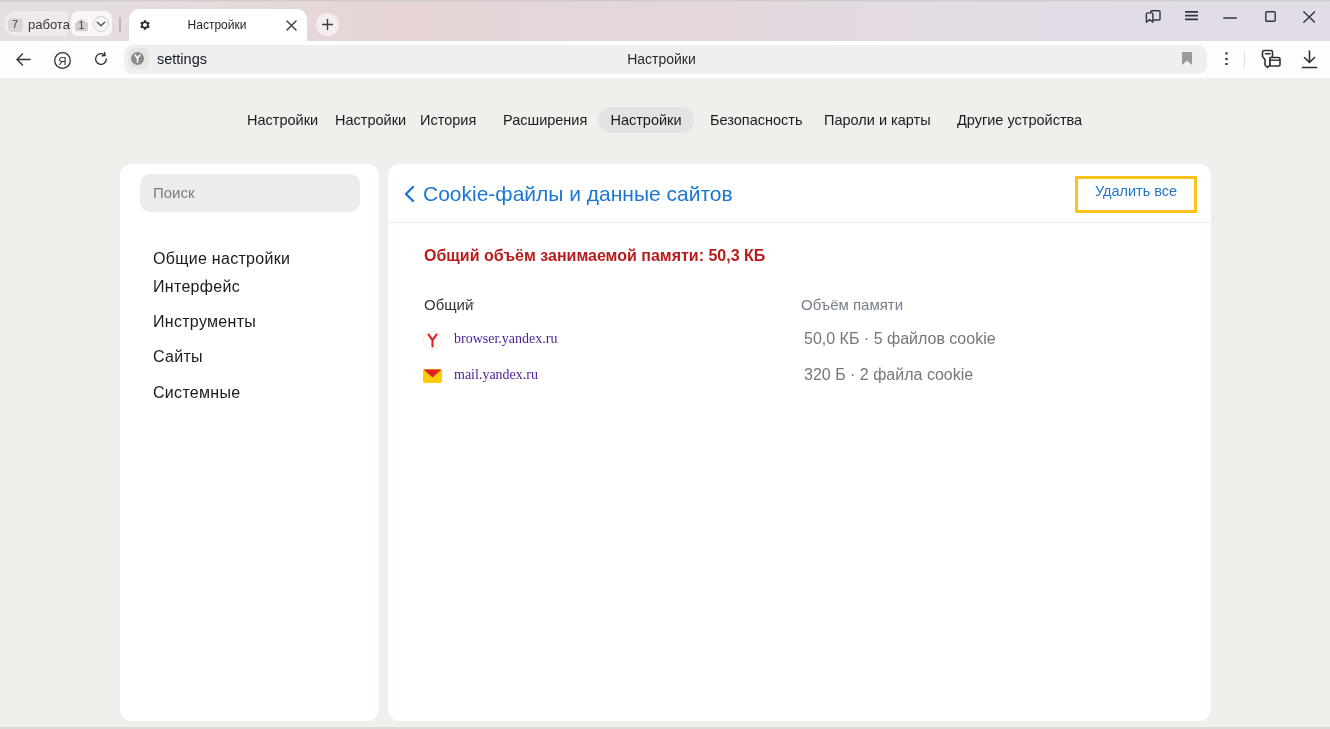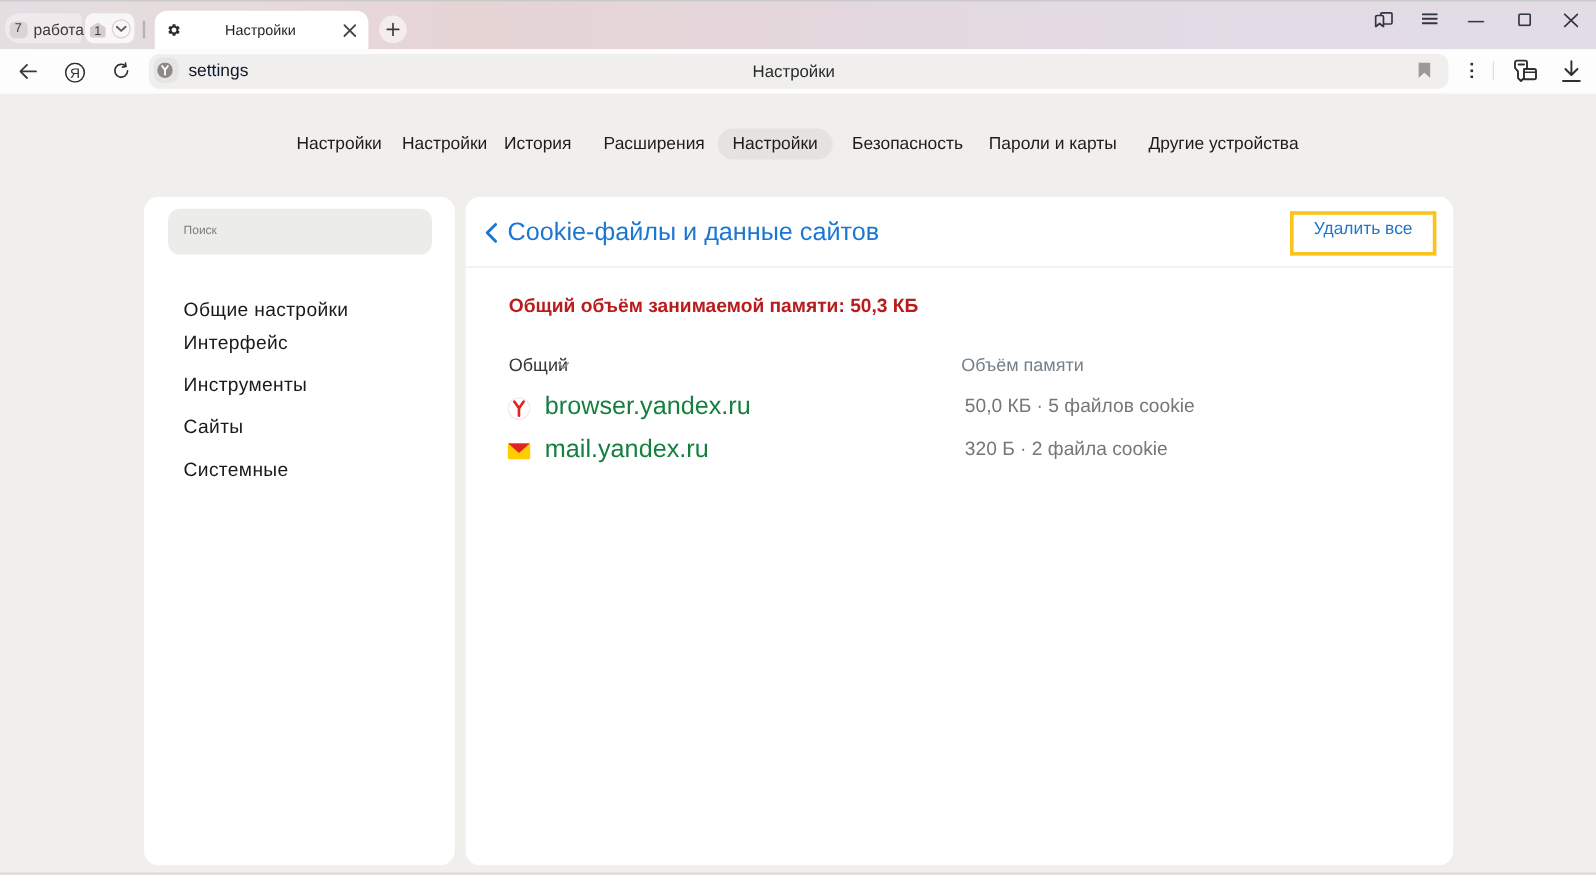--- a/index.html
+++ b/index.html
@@ -37,35 +37,35 @@
   #botline { left:0; top:727px; width:1330px; height:2px; background:#dcd9d6; }
 
   #navrow { left:0; top:107px; width:1330px; height:26px; }
   .navitem { position:absolute; top:0; height:26px; line-height:26px; font-size:14.5px; color:#1c1c1c; }
   #navpill { position:absolute; left:598px; top:0; width:96px; height:26px; border-radius:13px; background:#e5e3e1; text-align:center; }
 
   #leftpanel { left:120px; top:164px; width:259px; height:557px; background:#ffffff; border-radius:12px; }
   #rightpanel { left:388px; top:164px; width:823px; height:557px; background:#ffffff; border-radius:12px; }
 
   #searchbox { left:140px; top:174px; width:220px; height:38px; border-radius:10px; background:#ececeb; }
-  #searchtext { left:153px; top:174px; height:23px; line-height:38px; font-size:10px; color:#7d7d7d; }
+  #searchtext { left:153px; top:174px; height:23px; line-height:38px; font-size:15px; color:#7d7d7d; }
   .sideitem { position:absolute; left:153px; height:20px; line-height:20px; font-size:16px; letter-spacing:0.3px; color:#1a1a1a; }
 
   #hdr { left:423px; top:181px; height:26px; line-height:26px; font-size:21px; color:#1a76d2; }
   #hdrsep { left:388px; top:222px; width:823px; height:1px; background:#ececec; }
 
   #delbox { left:1075px; top:176px; width:122px; height:37px; background:#ffffff; border:3.5px solid #fbc31b; }
   #deltext { left:1075px; top:176px; width:122px; height:37px; line-height:30px; text-align:center; font-size:14.5px; color:#2176cc; }
 
   #totaltxt { left:424px; top:246px; height:19px; line-height:19px; font-size:16px; font-weight:bold; color:#b91c1c; }
 
   #coltitle1 { left:424px; top:296px; height:18px; line-height:18px; font-size:15px; color:#33363a; }
   #coltitle2 { left:801px; top:296px; height:18px; line-height:18px; font-size:15px; color:#75808a; }
 
-  .rowdomain { position:absolute; left:454px; height:20px; line-height:20px; font-size:21px; color:#15803d; }
+  .rowdomain { position:absolute; left:454px; height:20px; line-height:20px; font-size:14px; color:#4c1d95;font-family:Liberation Serif, serif; }
   .rowsize { position:absolute; left:804px; height:20px; line-height:20px; font-size:16px; color:#767676; }
 
   svg { display:block; }
 </style>
 </head>
 <body>
 
 <div class="abs" id="content"></div>
 <div class="abs" id="titlebar"></div>
 <div class="abs" id="topline"></div>

